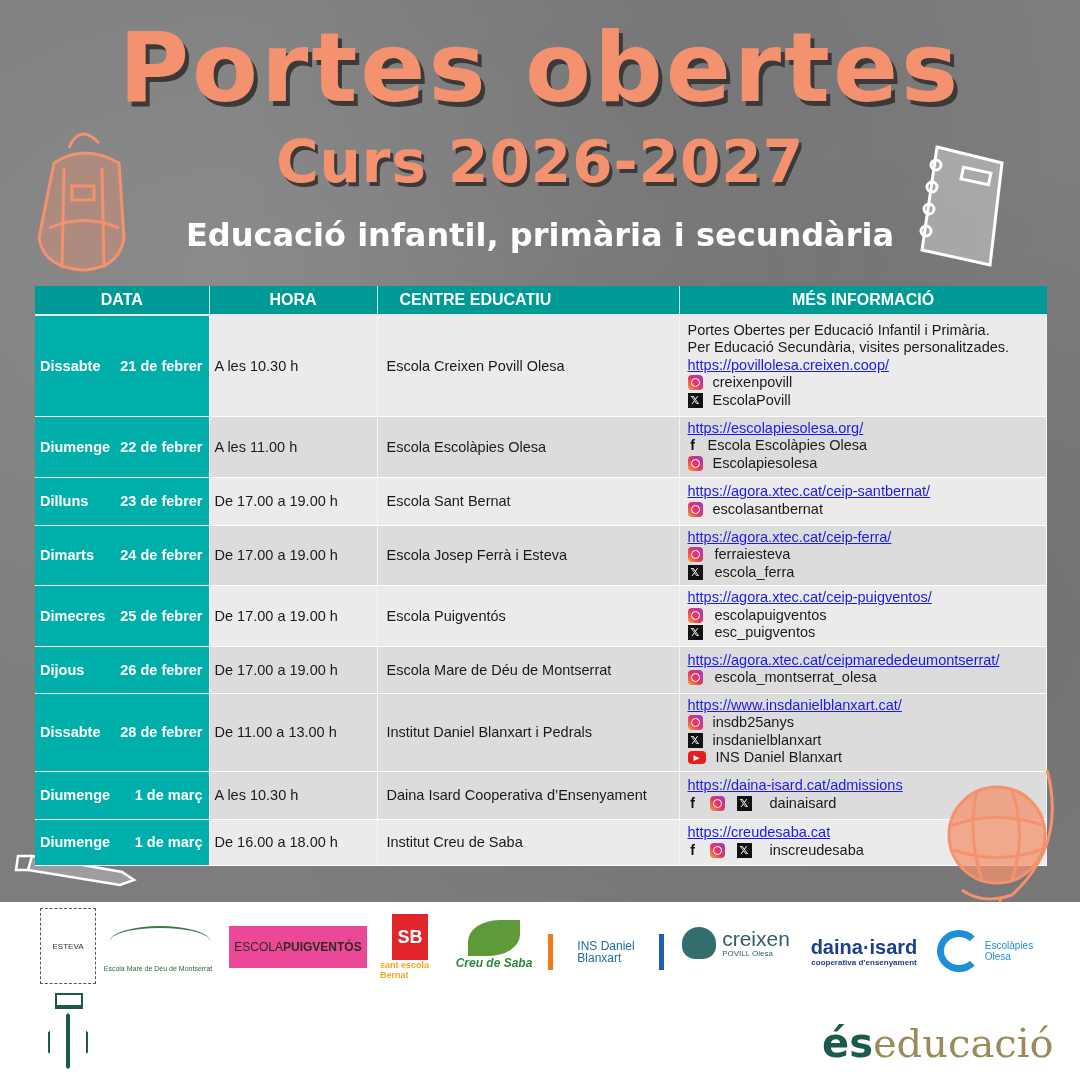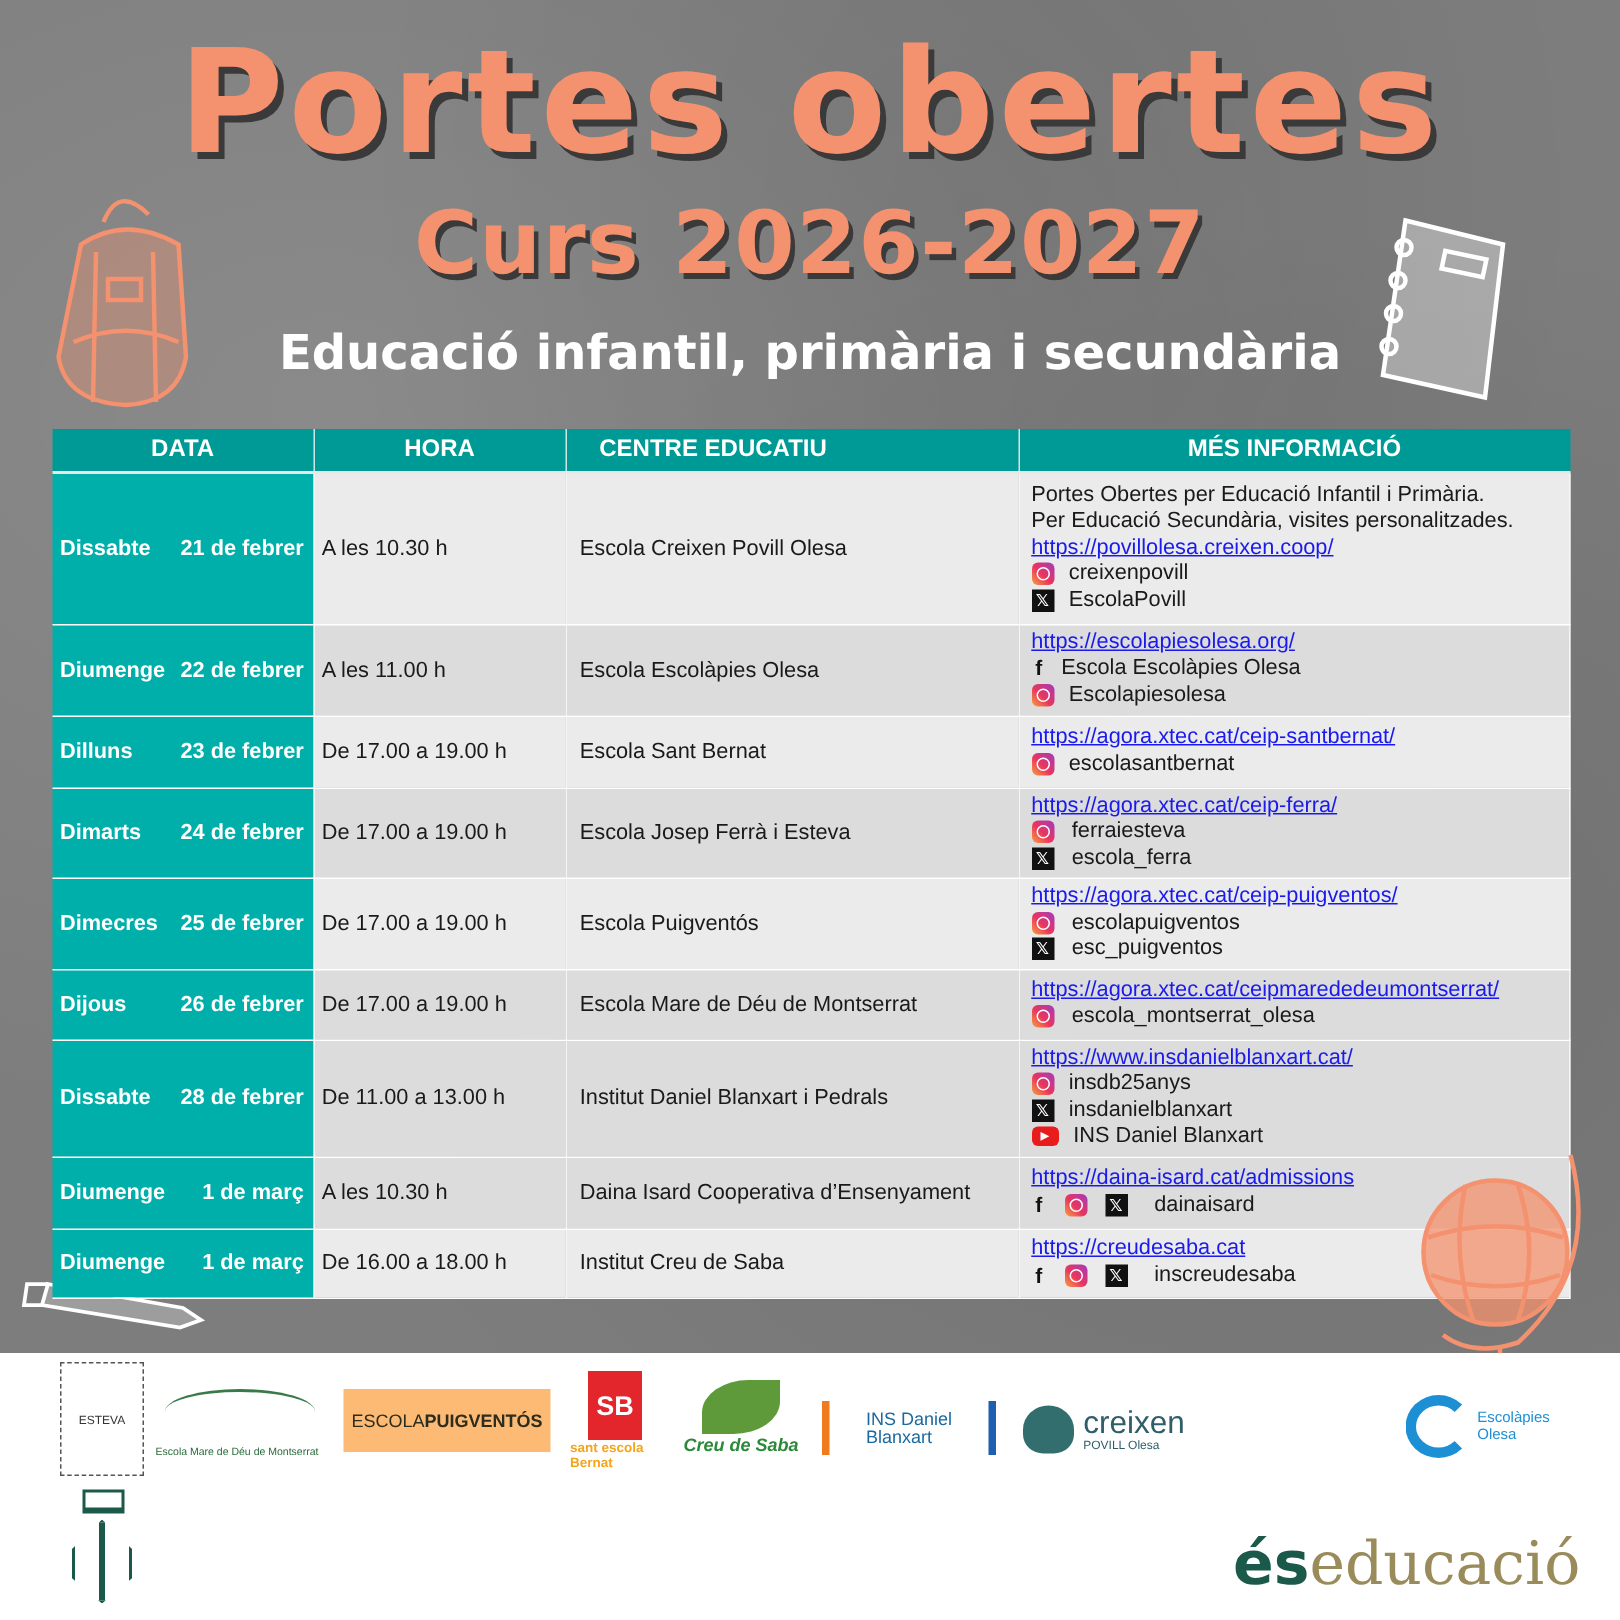--- a/index.html
+++ b/index.html
@@ -82,30 +82,30 @@
     .ico-yt { background: #e81c1c; border-radius: 4px; width: 18px; height: 13px; font-size: 7px; }
     .gap-lg { gap: 10px; }
 
     .footer-logos {
       position: absolute; top: 902px; left: 0; width: 1080px; height: 178px; background: #ffffff;
     }
     .logo { position: absolute; display: flex; align-items: center; justify-content: center; }
     .logo-esteva { left: 40px; top: 6px; width: 56px; height: 76px; border: 1px dashed #555; font-size: 8px; color: #333; }
     .logo-mare { left: 98px; top: 20px; width: 120px; height: 50px; font-size: 7px; color: #2a6a3a; align-items: flex-end; }
     .logo-mare .wave { position: absolute; left: 12px; top: 4px; width: 100px; height: 30px; border-top: 2px solid #3a7a4a; border-radius: 60% 60% 0 0; }
-    .logo-puig { left: 229px; top: 24px; width: 138px; height: 42px; background: #fdba74; color: #2d2d1e; font-size: 12px; }
+    .logo-puig { left: 229px; top: 24px; width: 138px; height: 42px; background: #ec4899; color: #2d2d1e; font-size: 12px; }
     .logo-puig b { font-weight: bold; }
     .logo-sb { left: 380px; top: 6px; width: 60px; height: 78px; flex-direction: column; }
     .logo-sb .box { width: 36px; height: 46px; background: #e3262c; color: #fff; font-weight: bold; font-size: 18px; display:flex; align-items:center; justify-content:center; }
     .logo-sb .t { font-size: 9px; color: #f4a51e; font-weight: bold; }
     .logo-cs { left: 452px; top: 8px; width: 84px; height: 70px; flex-direction: column; }
     .logo-cs .leaf { width: 52px; height: 36px; background: #5e9a3a; border-radius: 60% 0 60% 0; }
     .logo-cs .t { font-size: 12px; color: #2d8a3a; font-weight: bold; font-style: italic; }
     .logo-db { left: 548px; top: 32px; width: 116px; height: 36px; border-left: 5px solid #f07a1e; border-right: 5px solid #1f5fb0; font-size: 12px; color: #1a6aa0; line-height: 12px; }
-    .logo-cx { left: 675px; top: 30px; width: 122px; height: 42px; }
+    .logo-cx { left: 675px; top: 20px; width: 122px; height: 42px; }
     .logo-cx .dot { width: 34px; height: 32px; background: #336e6e; border-radius: 50% 50% 40% 40%; margin-right: 6px; }
     .logo-cx .tx { display: flex; flex-direction: column; color: #2f5e6a; }
     .logo-cx .big { font-size: 21px; line-height: 20px; }
     .logo-cx .small { font-size: 8px; }
     .logo-di { left: 805px; top: 30px; width: 118px; height: 40px; flex-direction: column; color: #1b3f8c; }
     .logo-di .big { font-size: 20px; font-weight: bold; line-height: 21px; }
     .logo-di .small { font-size: 8px; font-weight: bold; }
     .logo-es { left: 930px; top: 26px; width: 110px; height: 46px; }
     .logo-es .e { width: 44px; height: 42px; border: 7px solid #1d8fd4; border-radius: 50%; border-right-color: transparent; margin-right: 4px; }
     .logo-es .tx { font-size: 10px; color: #1d8fd4; line-height: 11px; }
@@ -386,20 +386,24 @@
         <div>Blanxart</div>
       </div>
     </div>
   <div class="logo logo-cx">
       <div class="dot"></div>
       <div class="tx">
         <span class="big">creixen</span>
         <span class="small">POVILL Olesa</span>
       </div>
     </div>
+  <div class="logo logo-di">
+      <span class="big">daina·isard</span>
+      <span class="small">cooperativa d’ensenyament</span>
+    </div>
   <div class="logo logo-es">
       <div class="e"></div>
       <div class="tx">
         <div>Escolàpies</div>
         <div>Olesa</div>
       </div>
     </div>
 </div>
 
 <div class="ajuntament">

